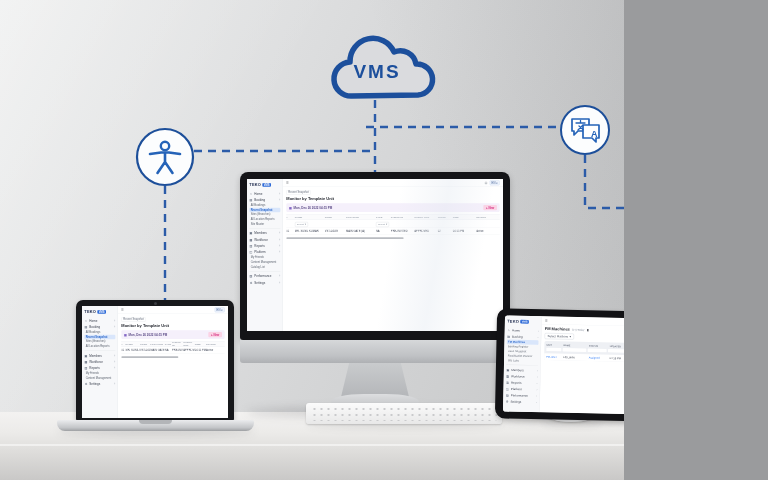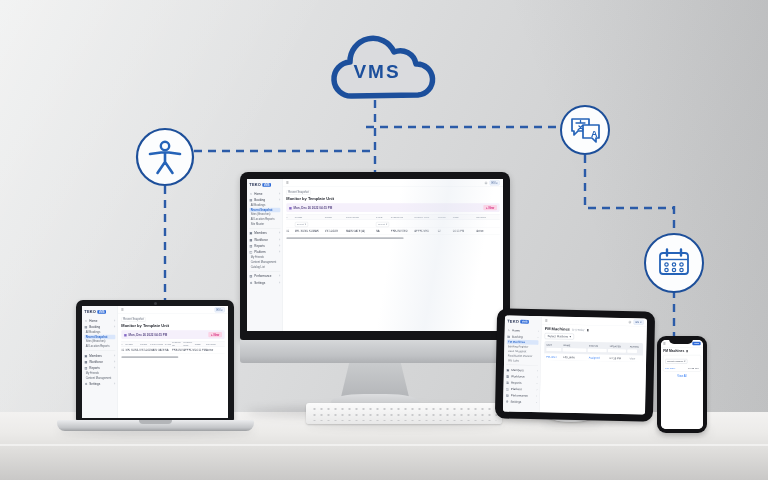--- a/index.html
+++ b/index.html
@@ -1,17 +1,17 @@
 <!DOCTYPE html>
 <html><head>
 <meta charset="utf-8">
 <style>
   html,body{margin:0;padding:0;background:#9a9b9d;}
   *{box-sizing:border-box;font-family:"Liberation Sans",sans-serif;}
-  .scene{position:relative;width:768px;height:480px;overflow:hidden;
+  .scene{position:relative;width:624px;height:480px;overflow:hidden;
     background:linear-gradient(115deg,#eceded 0%,#dcddde 40%,#cbcccd 80%,#c4c5c6 100%);}
   .beam{position:absolute;top:-140px;left:-120px;width:560px;height:560px;pointer-events:none;
     background:linear-gradient(118deg,rgba(255,255,255,.55) 0%,rgba(255,255,255,.18) 38%,rgba(255,255,255,0) 62%);}
   .shade-r{position:absolute;top:0;right:0;width:260px;height:480px;pointer-events:none;
     background:linear-gradient(250deg,rgba(70,72,76,.10),rgba(70,72,76,0) 60%);}
   .desk{position:absolute;left:0;top:412px;width:768px;height:68px;
     background:linear-gradient(#f3f2f1 0%,#ecebe9 30%,#dcdbd9 62%,#c9c8c7 100%);}
   .desk-edge{position:absolute;left:0;top:444px;width:768px;height:2px;background:rgba(255,255,255,.5);}
   svg{display:block;}
   .overlay{position:absolute;left:0;top:0;z-index:3;pointer-events:none;}

